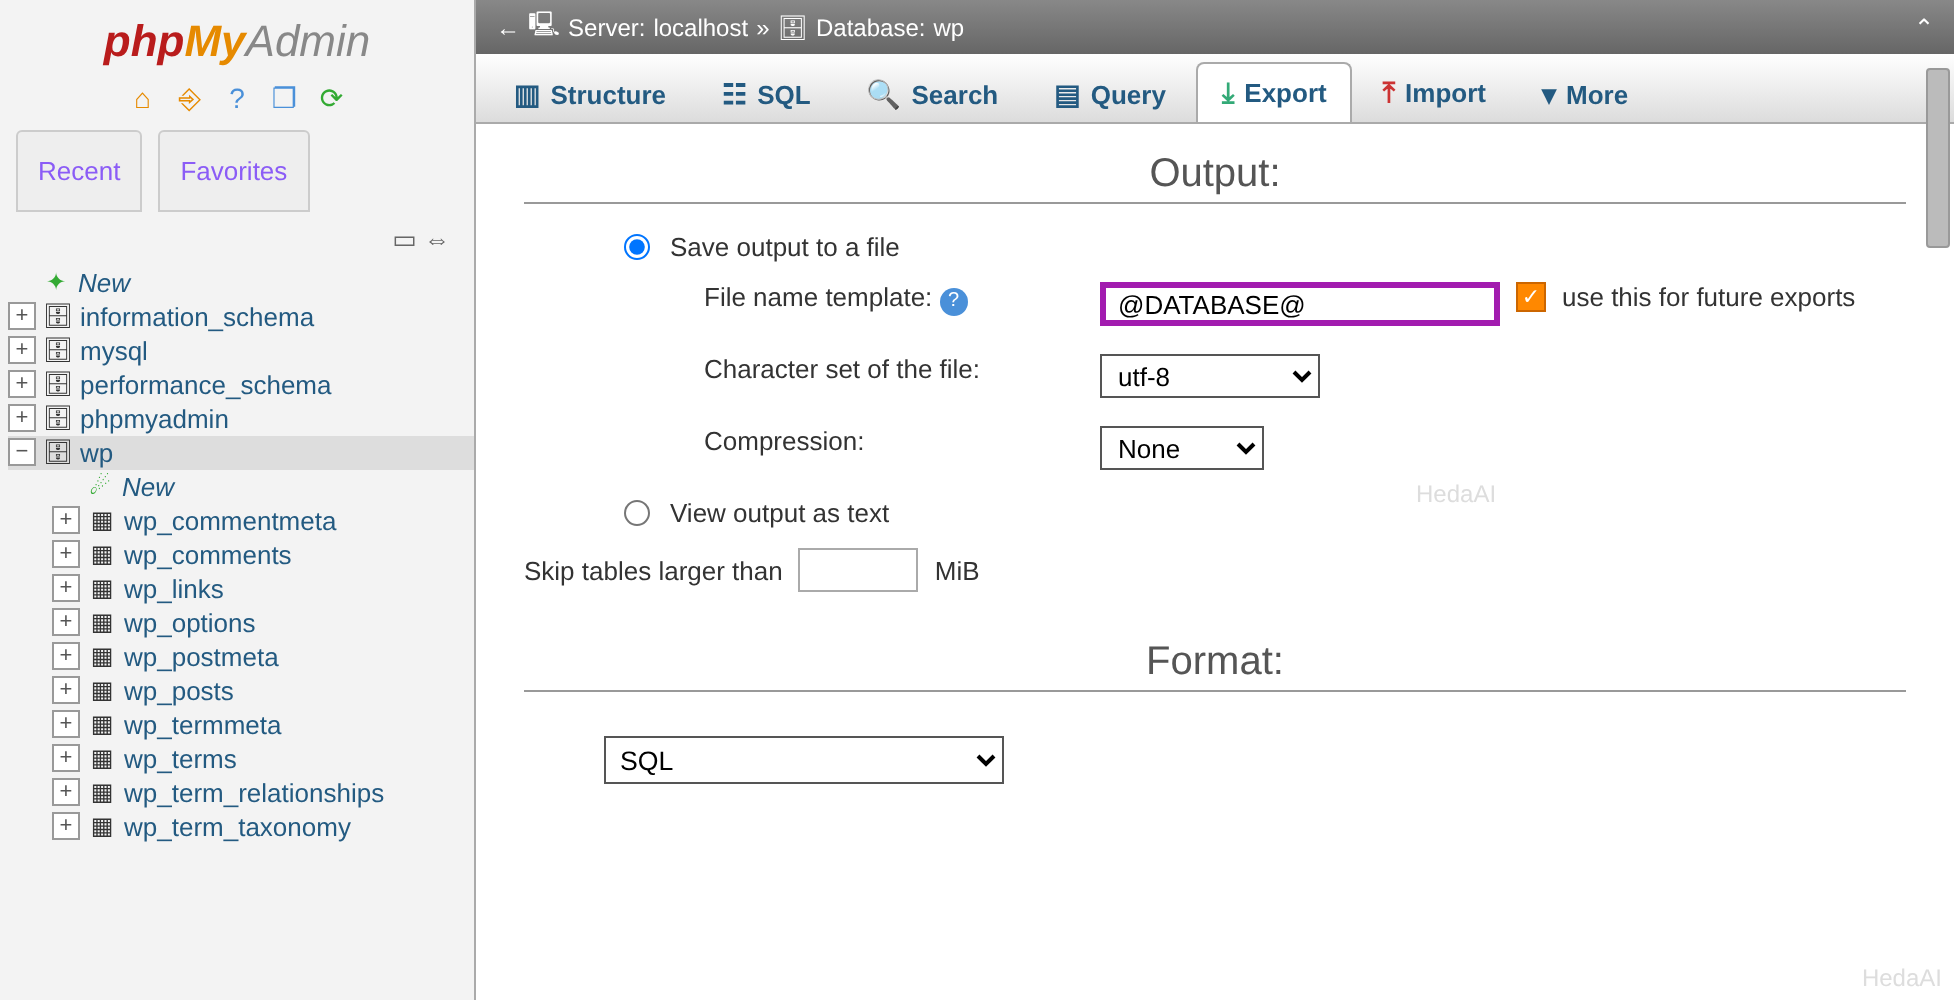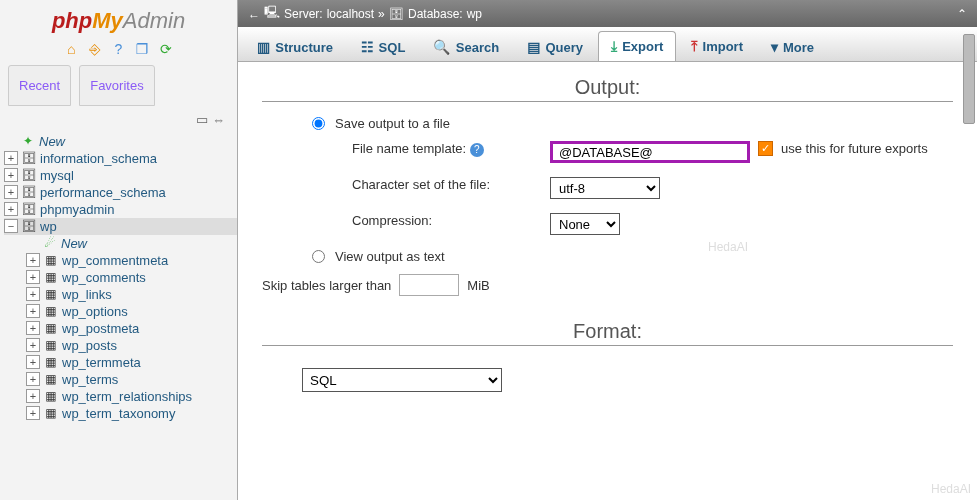--- a/index.html
+++ b/index.html
@@ -221,21 +221,21 @@
             <input type="text" style="width: 200px;" value="@DATABASE@">
             <span class="chk-orange">✓</span>
             <span>use this for future exports</span>
           </div>
           <div class="field-row">
             <span class="field-label">Character set of the file:</span>
             <select style="width:110px"><option>utf-8</option></select>
           </div>
           <div class="field-row">
             <span class="field-label">Compression:</span>
-            <select style="width:70px"><option>None</option></select>
+            <select style="width:82px"><option>None</option></select>
           </div>
         </div>
         <div class="opt-row">
           <input type="radio" name="out" style="">
           <span>View output as text</span>
         </div>
       </div>
 
       <div class="skip-row">
         <span>Skip tables larger than</span>

